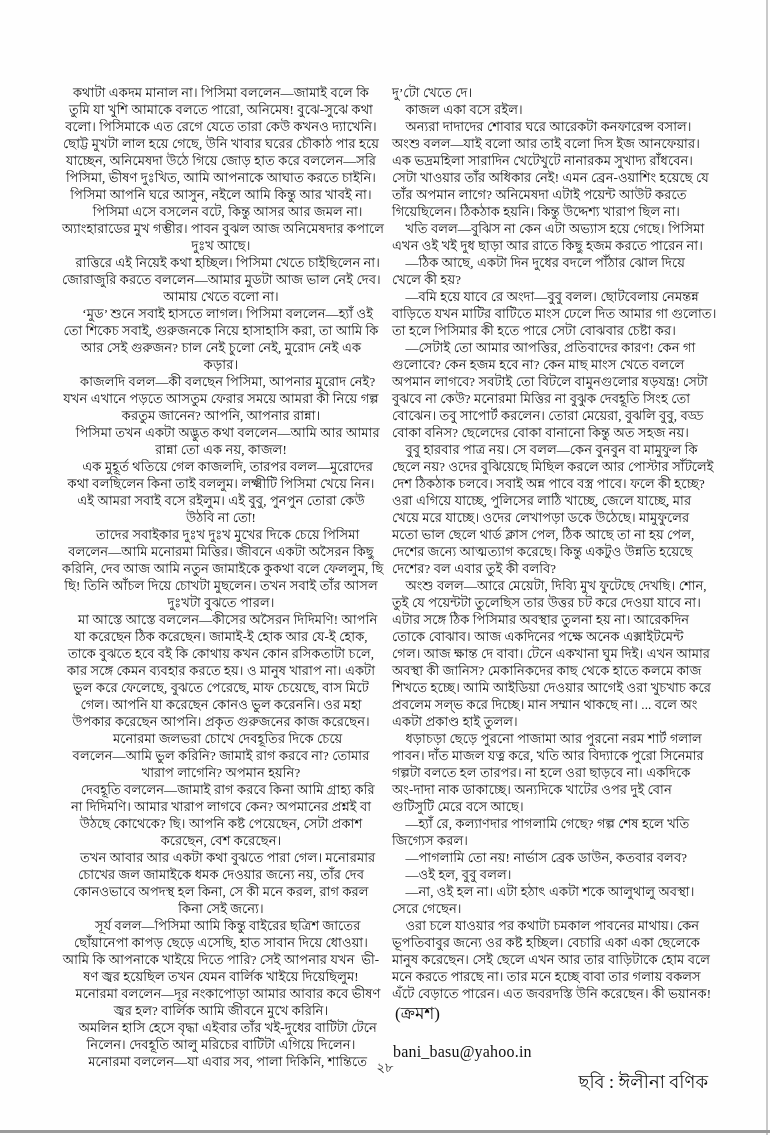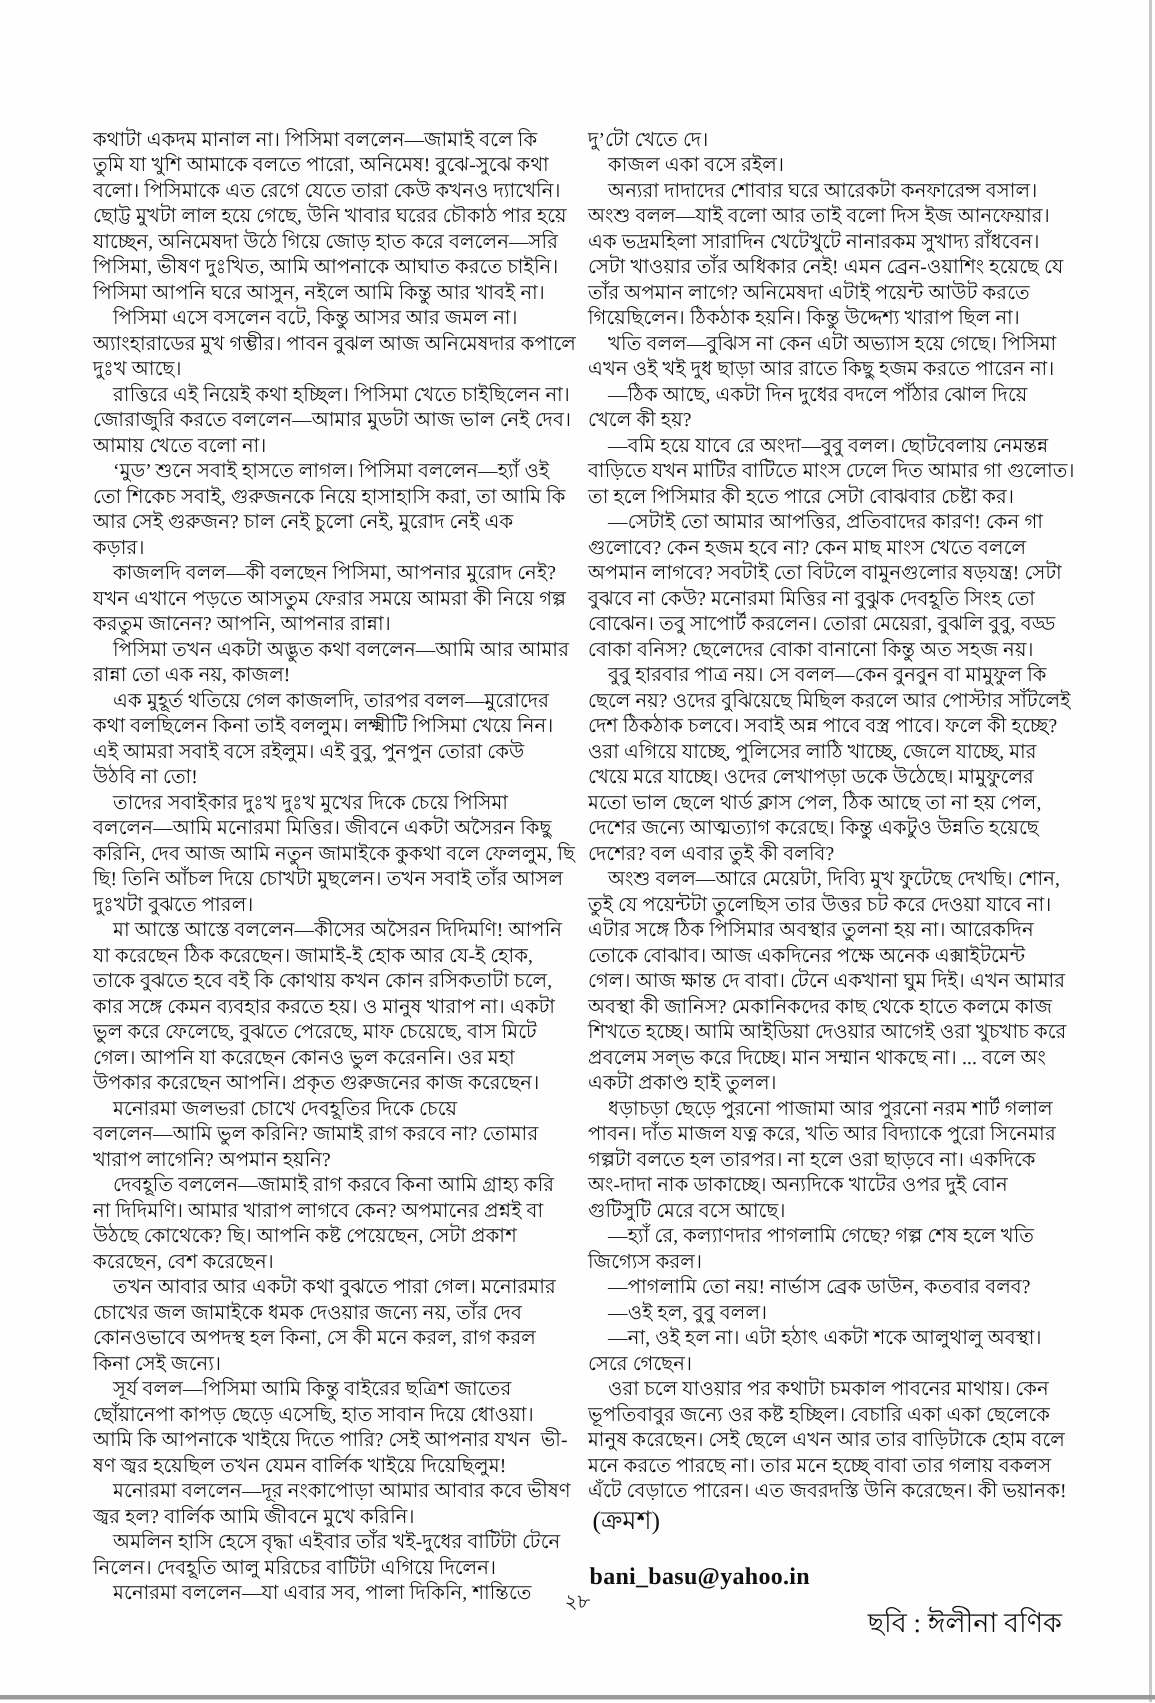--- a/index.html
+++ b/index.html
@@ -30,40 +30,40 @@
     top: 84px;
     font-size: 13px;
     line-height: 17px;
     white-space: pre;
     letter-spacing: 0.1px;
   }
   .column .line {
     height: 17px;
     overflow: visible;
   }
-  .col-left  { left: 62px;  width: 318px; }
+  .col-left  { left: 62px;  width: 318px; text-align: center; }
   .col-right { left: 392px; width: 320px; }
   .continued {
     position: absolute;
     left: 395px;
     top: 1000px;
     font-size: 17px;
   }
   .photo-credit {
     position: absolute;
     right: 62px;
     top: 1068px;
     font-size: 18px;
   }
   .email {
     position: absolute;
     left: 393px;
     top: 1043px;
     font-size: 16px;
-    font-weight: bold;
+    font-weight: normal;
     font-family: "Liberation Serif", "DejaVu Serif", serif;
     letter-spacing: 0.2px;
   }
   .page-number {
     position: absolute;
     left: 0;
     top: 1058px;
     width: 770px;
     text-align: center;
     font-size: 13px;

